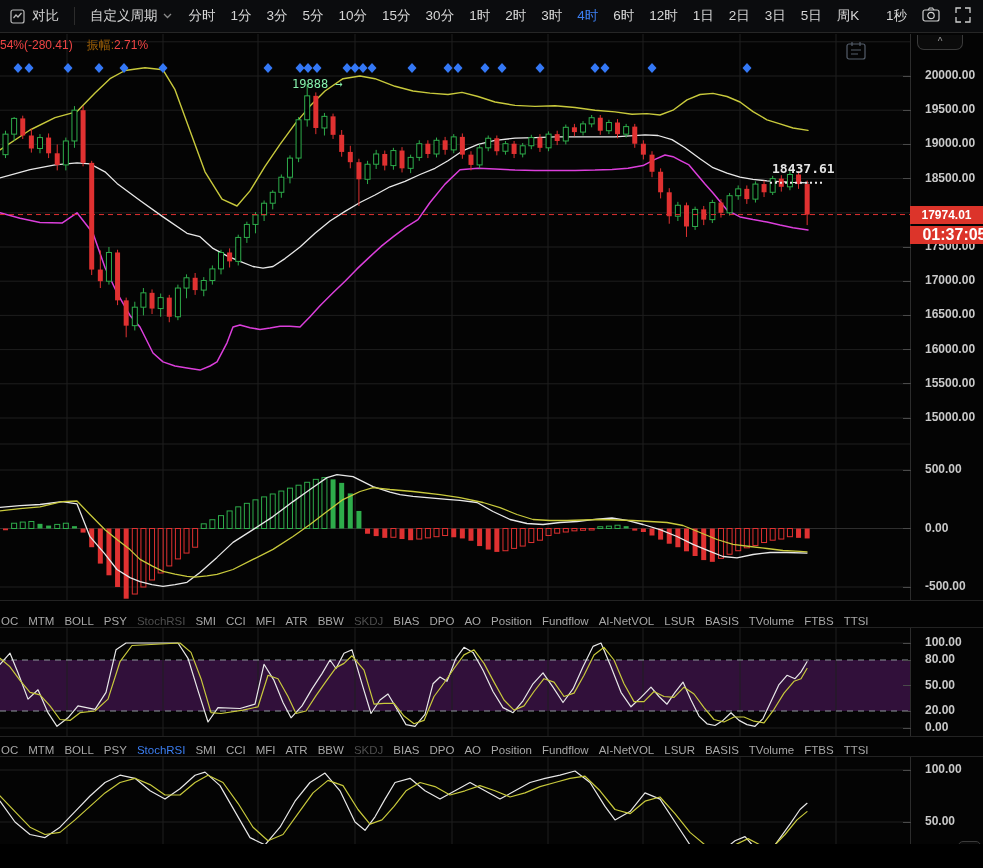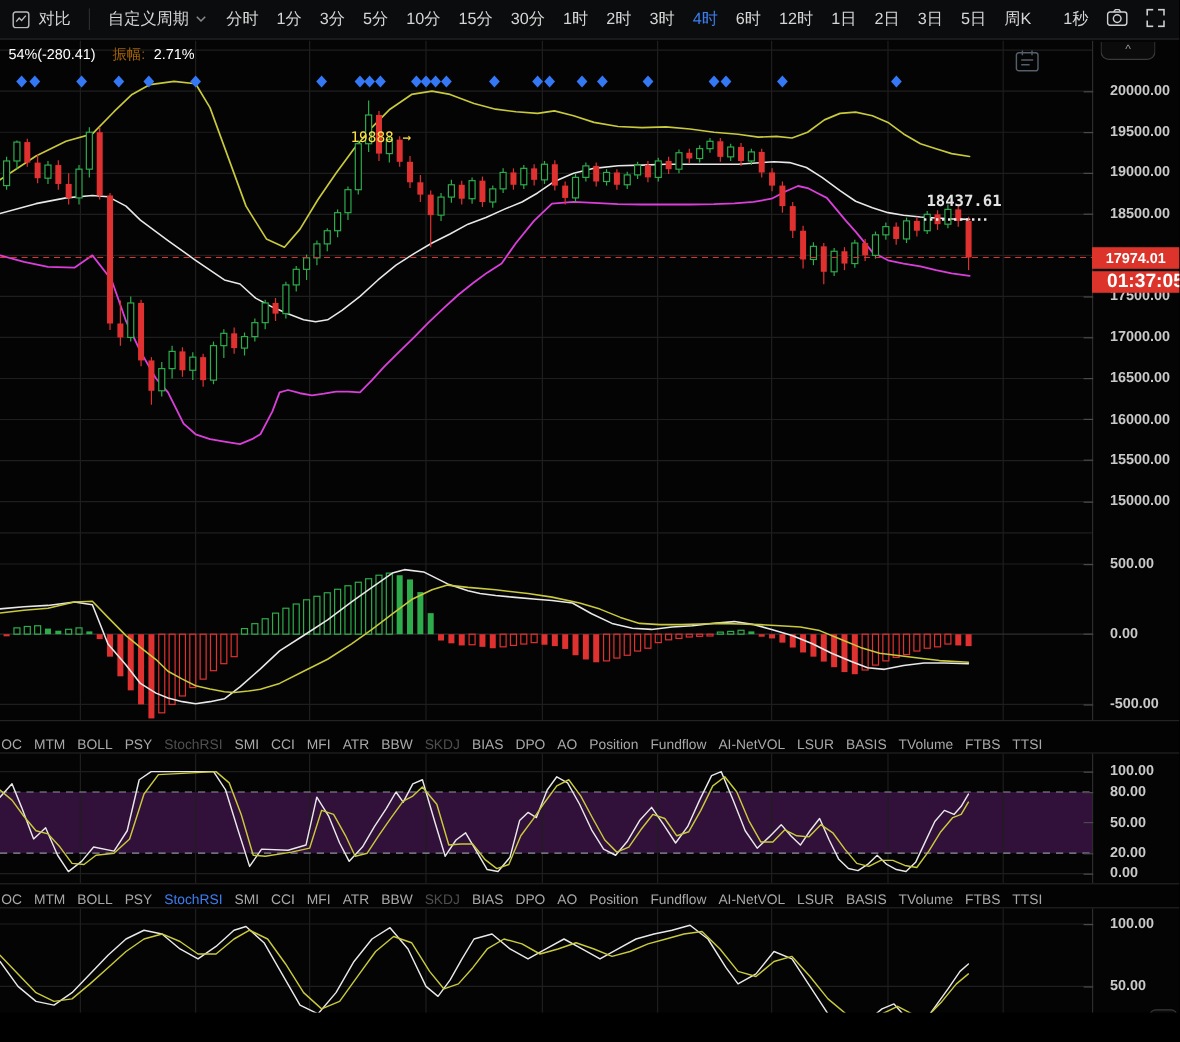--- a/index.html
+++ b/index.html
@@ -14,21 +14,21 @@
   .tb-icon{display:flex;align-items:center;margin-right:7px;}
   .sep{width:1px;height:18px;background:#2c2c2c;margin:0 15px;}
   .dropdown{display:flex;align-items:center;gap:5px;white-space:nowrap;}
   .timeframes{display:flex;gap:15px;margin-left:17px;white-space:nowrap;}
   .tf{color:#d6d6d6;cursor:pointer;}
   .tf.active{color:#3c7ef0;}
   .tb-right{margin-left:auto;display:flex;align-items:center;gap:15px;}
   
   .infobar{position:absolute;top:37px;left:0;height:16px;display:flex;gap:14px;z-index:4;
            font-size:12px;align-items:center;}
-  .red-txt{color:#ffffff;padding-left:7px;}
+  .red-txt{color:#ef4444;}
   .grey-txt{color:#a16207;}
   
   #axis{position:absolute;left:910px;top:34px;width:73px;height:834px;border-left:1px solid #2c2c2c;z-index:2;}
   .alabel{position:absolute;left:14px;color:#c9c9c9;font-size:12px;font-weight:bold;white-space:nowrap;}
   .tick-dash{position:absolute;left:-8px;width:8px;height:1px;background:#4a4a4a;}
   .price-badge{position:absolute;left:910px;top:206px;width:73px;height:18px;background:#dc342a;
     color:#fff;font-weight:bold;font-size:12px;display:flex;align-items:center;justify-content:center;z-index:3;}
   .countdown-badge{position:absolute;left:910px;top:226px;width:73px;height:18px;background:#dc342a;
     color:#fff;font-weight:bold;font-size:16px;display:flex;align-items:center;justify-content:center;z-index:3;padding-left:8px;}
   .collapse-tab{position:absolute;left:917px;top:35px;width:44px;height:14px;background:#0b0b0b;
@@ -43,22 +43,22 @@
     border-bottom:1px solid #232323;display:flex;align-items:flex-end;gap:10px;box-sizing:border-box;
     font-size:11.5px;color:#a8a8a8;padding-left:1px;z-index:4;white-space:nowrap;}
   #tabrow1{top:600px;height:28px;}
   #tabrow2{top:736px;height:21px;}
   .tabrow span{cursor:pointer;}
   .tabrow span.dim{color:#4f4f4f;}
   .tabrow span.active{color:#3c7ef0;}
   
   .watermark{position:absolute;left:420px;top:274px;color:#f4372e;font-size:20px;font-weight:bold;
     letter-spacing:.5px;z-index:2;white-space:nowrap;}
-  .ann-peak{position:absolute;left:292px;top:77px;color:#fde047;font-size:12px;z-index:2;
-    font-family:"DejaVu Sans Mono",monospace;margin-top:30px;}
+  .ann-peak{position:absolute;left:292px;top:77px;color:#86efac;font-size:12px;z-index:2;
+    font-family:"DejaVu Sans Mono",monospace;}
   .ann-level{position:absolute;left:772px;top:160px;color:#e3e3e3;font-size:13px;font-weight:bold;
     z-index:2;font-family:"DejaVu Sans Mono",monospace;}
 </style>
 </head>
 <body>
 
 <div class="app">
   <svg id="chart" width="983" height="868">
       <rect x="0" y="660" width="910" height="51" fill="#31103A"></rect>
       <line x1="67" y1="34" x2="67" y2="444" stroke="#1E1E1E"></line>

